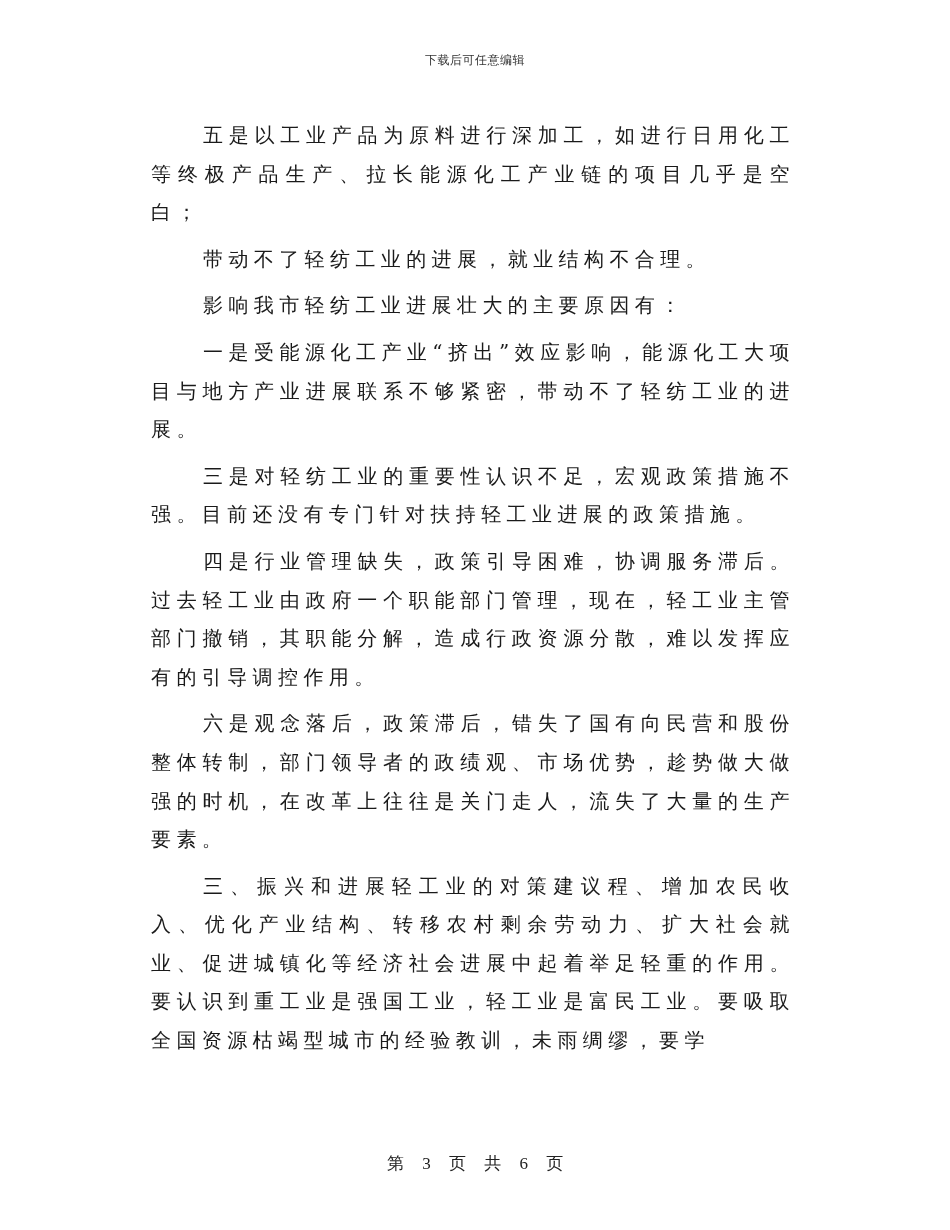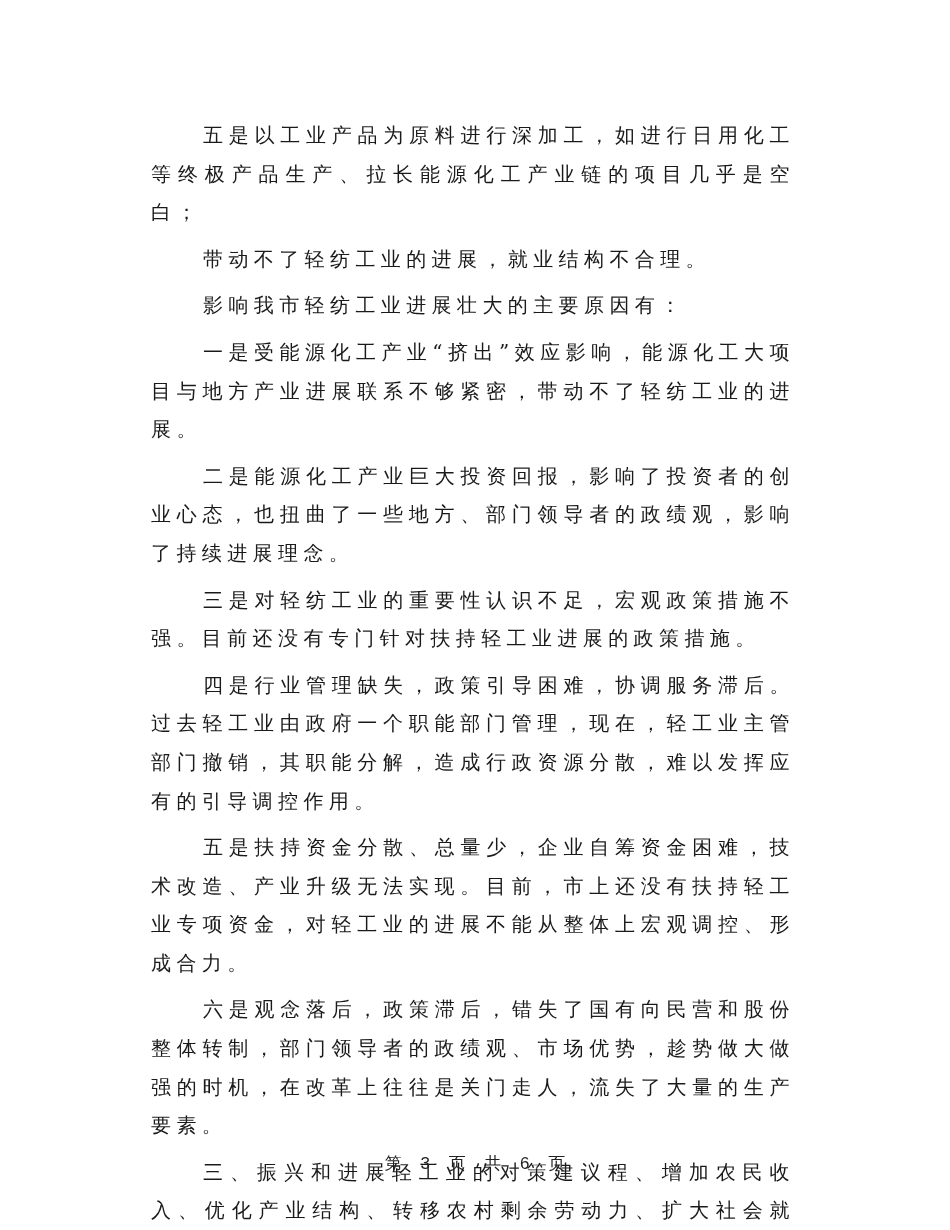--- a/index.html
+++ b/index.html
@@ -11,39 +11,38 @@
     letter-spacing: 0.5px;
   }
   .body-text {
     position: absolute; left: 143px; top: 108px; width: 660px;
     font-family: "DejaVu Serif", serif; font-size: 20px; line-height: 38.6px;
     color: #1a1a1a; letter-spacing: 5.4px;
   }
   .para { margin: 8px; text-indent: 52px; text-align: justify; }
   .footer {
     position: absolute; top: 1152px; left: 0; width: 950px; text-align: center;
-    font-family: Liberation Sans, sans-serif; font-size: 17px; color: #222;
+    font-family: Liberation Serif, serif; font-size: 17px; color: #222;
     word-spacing: 6px;
   }
   .footer span { margin: 0 4px; }
 </style>
 </head>
 <body>
 
 <div class="page">
+  <div class="header">下载后可任意编辑</div>
 
   <div class="body-text">
     <p class="para">五是以工业产品为原料进行深加工，如进行日用化工等终极产品生产、拉长能源化工产业链的项目几乎是空白；</p>
     <p class="para">带动不了轻纺工业的进展，就业结构不合理。</p>
     <p class="para">影响我市轻纺工业进展壮大的主要原因有：</p>
     <p class="para">一是受能源化工产业“挤出”效应影响，能源化工大项目与地方产业进展联系不够紧密，带动不了轻纺工业的进展。</p>
-    <p class="para">二是能源化工产业巨大投资回报，影响了投资者的创业心态，也扭曲了一些地方、部门领导者的政绩观，影响了持续进展理念。</p>
     <p class="para">三是对轻纺工业的重要性认识不足，宏观政策措施不强。目前还没有专门针对扶持轻工业进展的政策措施。</p>
     <p class="para">四是行业管理缺失，政策引导困难，协调服务滞后。过去轻工业由政府一个职能部门管理，现在，轻工业主管部门撤销，其职能分解，造成行政资源分散，难以发挥应有的引导调控作用。</p>
-    <p class="para">五是扶持资金分散、总量少，企业自筹资金困难，技术改造、产业升级无法实现。目前，市上还没有扶持轻工业专项资金，对轻工业的进展不能从整体上宏观调控、形成合力。</p>
     <p class="para">六是观念落后，政策滞后，错失了国有向民营和股份整体转制，部门领导者的政绩观、市场优势，趁势做大做强的时机，在改革上往往是关门走人，流失了大量的生产要素。</p>
     <p class="para">三、振兴和进展轻工业的对策建议程、增加农民收入、优化产业结构、转移农村剩余劳动力、扩大社会就业、促进城镇化等经济社会进展中起着举足轻重的作用。要认识到重工业是强国工业，轻工业是富民工业。要吸取全国资源枯竭型城市的经验教训，未雨绸缪，要学</p>
   </div>
 
   <div class="footer">
     <span>第</span>
     <span>3</span>
     <span>页</span>
     <span>共</span>
     <span>6</span>

